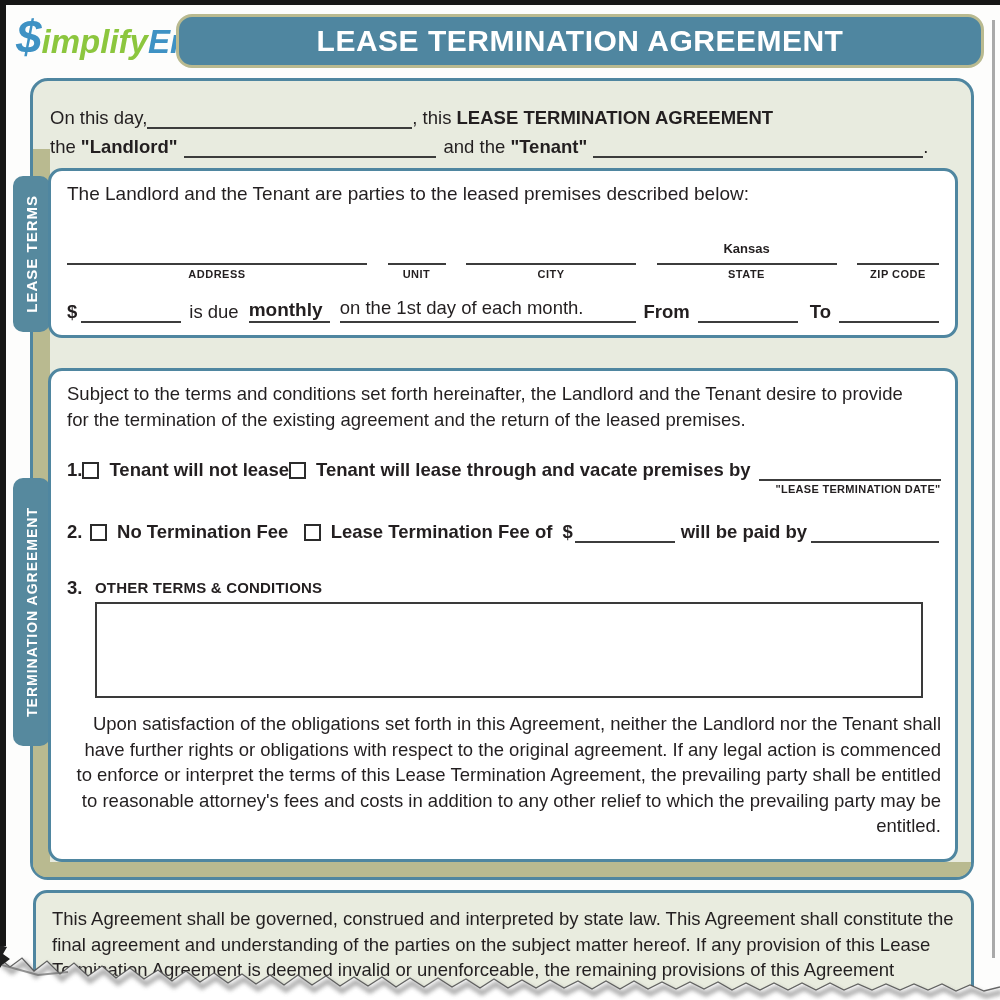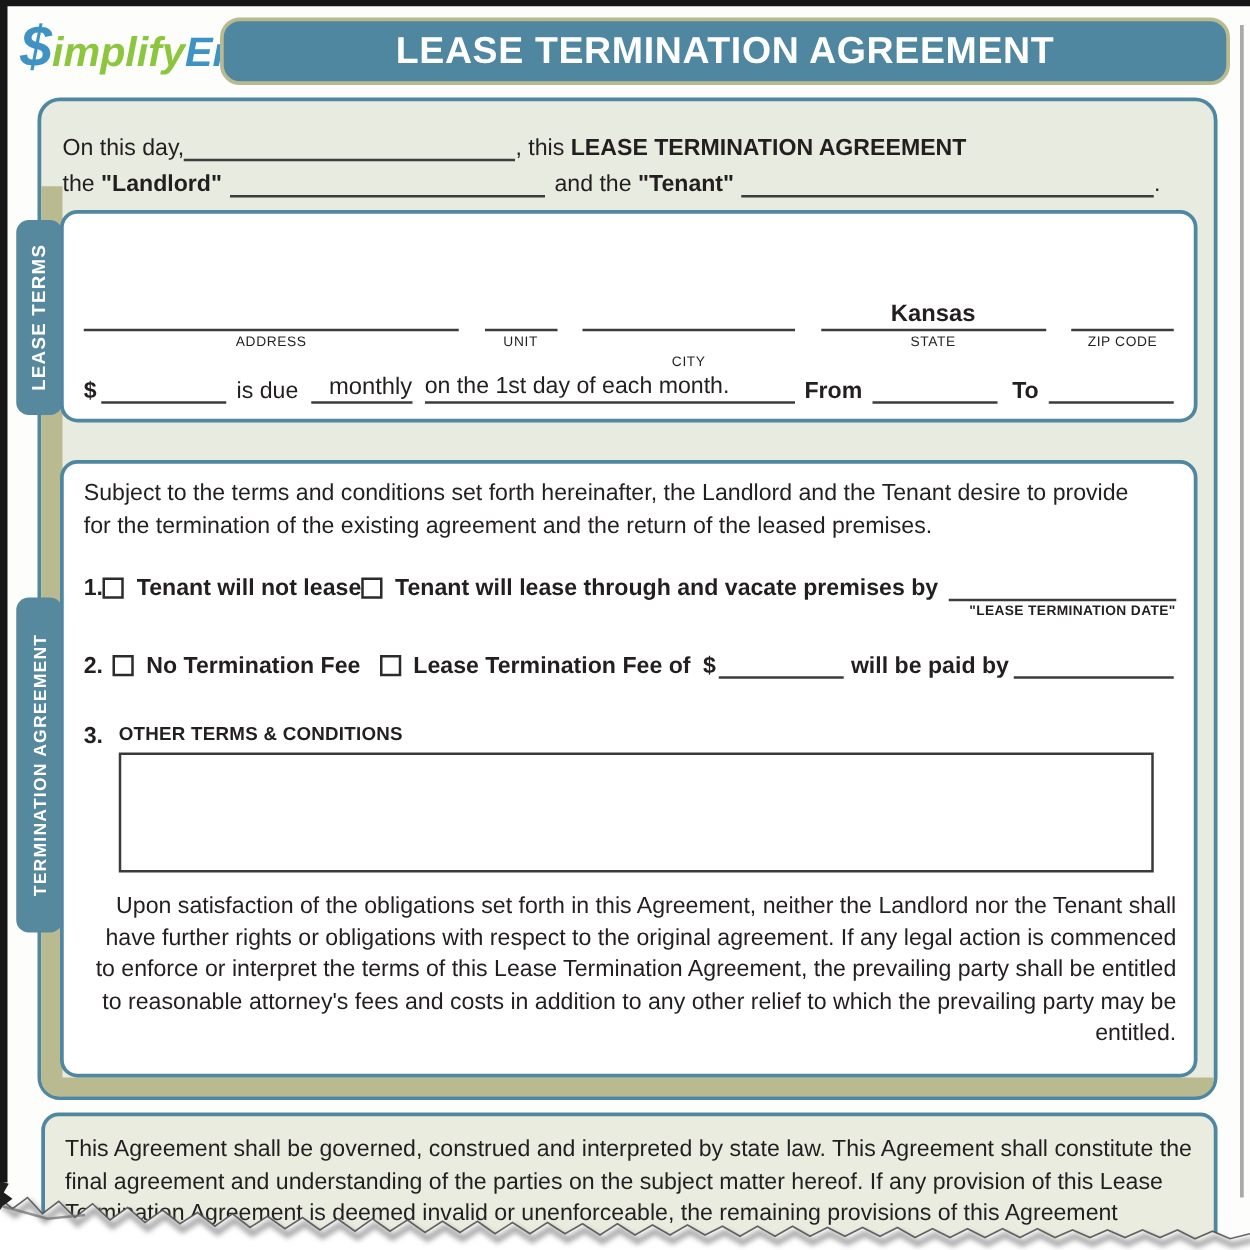--- a/index.html
+++ b/index.html
@@ -46,26 +46,26 @@
   .tab { position:absolute; left:13px; width:37px; background:#56899e; border-radius:10px; z-index:2;
          display:flex; align-items:center; justify-content:center; color:#ffffff; font-weight:bold; }
   .tab span { writing-mode:vertical-rl; transform:rotate(180deg); letter-spacing:1px; white-space:nowrap; }
   .tab-lease { top:176px; height:156px; font-size:15px; }
   .tab-term  { top:478px; height:268px; font-size:14px; }
 
   .lease-heading { position:absolute; left:16px; top:12px; font-size:19px; }
 
   .fields-row { position:absolute; left:16px; right:16px; top:70px; display:flex; justify-content:space-between; }
   .field { display:flex; flex-direction:column; }
-  .field .fvalue { height:24px; border-bottom:2px solid #3c3c3c; text-align:center; font-weight:bold; font-size:19px; }
-  .field .flabel { margin-top:3px; text-align:center; font-size:11px; font-weight:normal; letter-spacing:0.5px; }
-  .f-address {width:300px;} .f-unit {width:58px;} .f-city {width:170px;gap:16px;} .f-state {width:180px;} .f-zip {width:82px;}
+  .field .fvalue { height:24px; border-bottom:2px solid #3c3c3c; text-align:center; font-weight:bold; font-size:13px; }
+  .field .flabel { margin-top:3px; text-align:center; font-size:11px; font-weight:bold; letter-spacing:0.5px; }
+  .f-address {width:300px;} .f-unit {width:58px;} .f-city {width:170px;} .f-state {width:180px;} .f-zip {width:82px;}
 
   .rent-row { position:absolute; left:16px; right:16px; top:126px; display:flex; align-items:flex-end; font-size:18.5px; white-space:nowrap; }
-  .fill { display:inline-block; border-bottom:2px solid #3c3c3c; text-align:right; font-weight:normal; height:24px; flex-shrink:1; }
+  .fill { display:inline-block; border-bottom:2px solid #3c3c3c; text-align:left; font-weight:bold; height:24px; flex-shrink:1; }
   .u-sched { border-bottom:2px solid #3c3c3c; padding-right:52px; height:26px;text-align:center; }
   .grow { flex-grow:1; min-width:8px; }
 
   .para { font-size:18.5px; line-height:1.38; }
   .term-intro { position:absolute; left:16px; right:28px; top:10px; }
   .term-close { position:absolute; left:16px; right:14px; top:340px;text-align:right; }
 
   .item-row { position:absolute; left:16px; right:16px; display:flex; align-items:flex-end; font-size:18.5px; font-weight:bold; white-space:nowrap; }
   .item1 { top:88px; }  .item2 { top:150px; }
   .inum { width:27px; font-weight:bold; }
@@ -120,20 +120,21 @@
       <span class="line" style="width:330px; margin-left:6px"></span>
       <span class="t">.</span>
     </div>
   </div>
 
   <div class="tab tab-lease">
     <span>LEASE TERMS</span>
   </div>
 
   <div class="wbox lease-box">
+    <div class="lease-heading">The Landlord and the Tenant are parties to the leased premises described below:</div>
 
     <div class="fields-row">
       <div class="field f-address">
         <div class="fvalue"></div>
         <div class="flabel">ADDRESS</div>
       </div>
       <div class="field f-unit">
         <div class="fvalue"></div>
         <div class="flabel">UNIT</div>
       </div>

